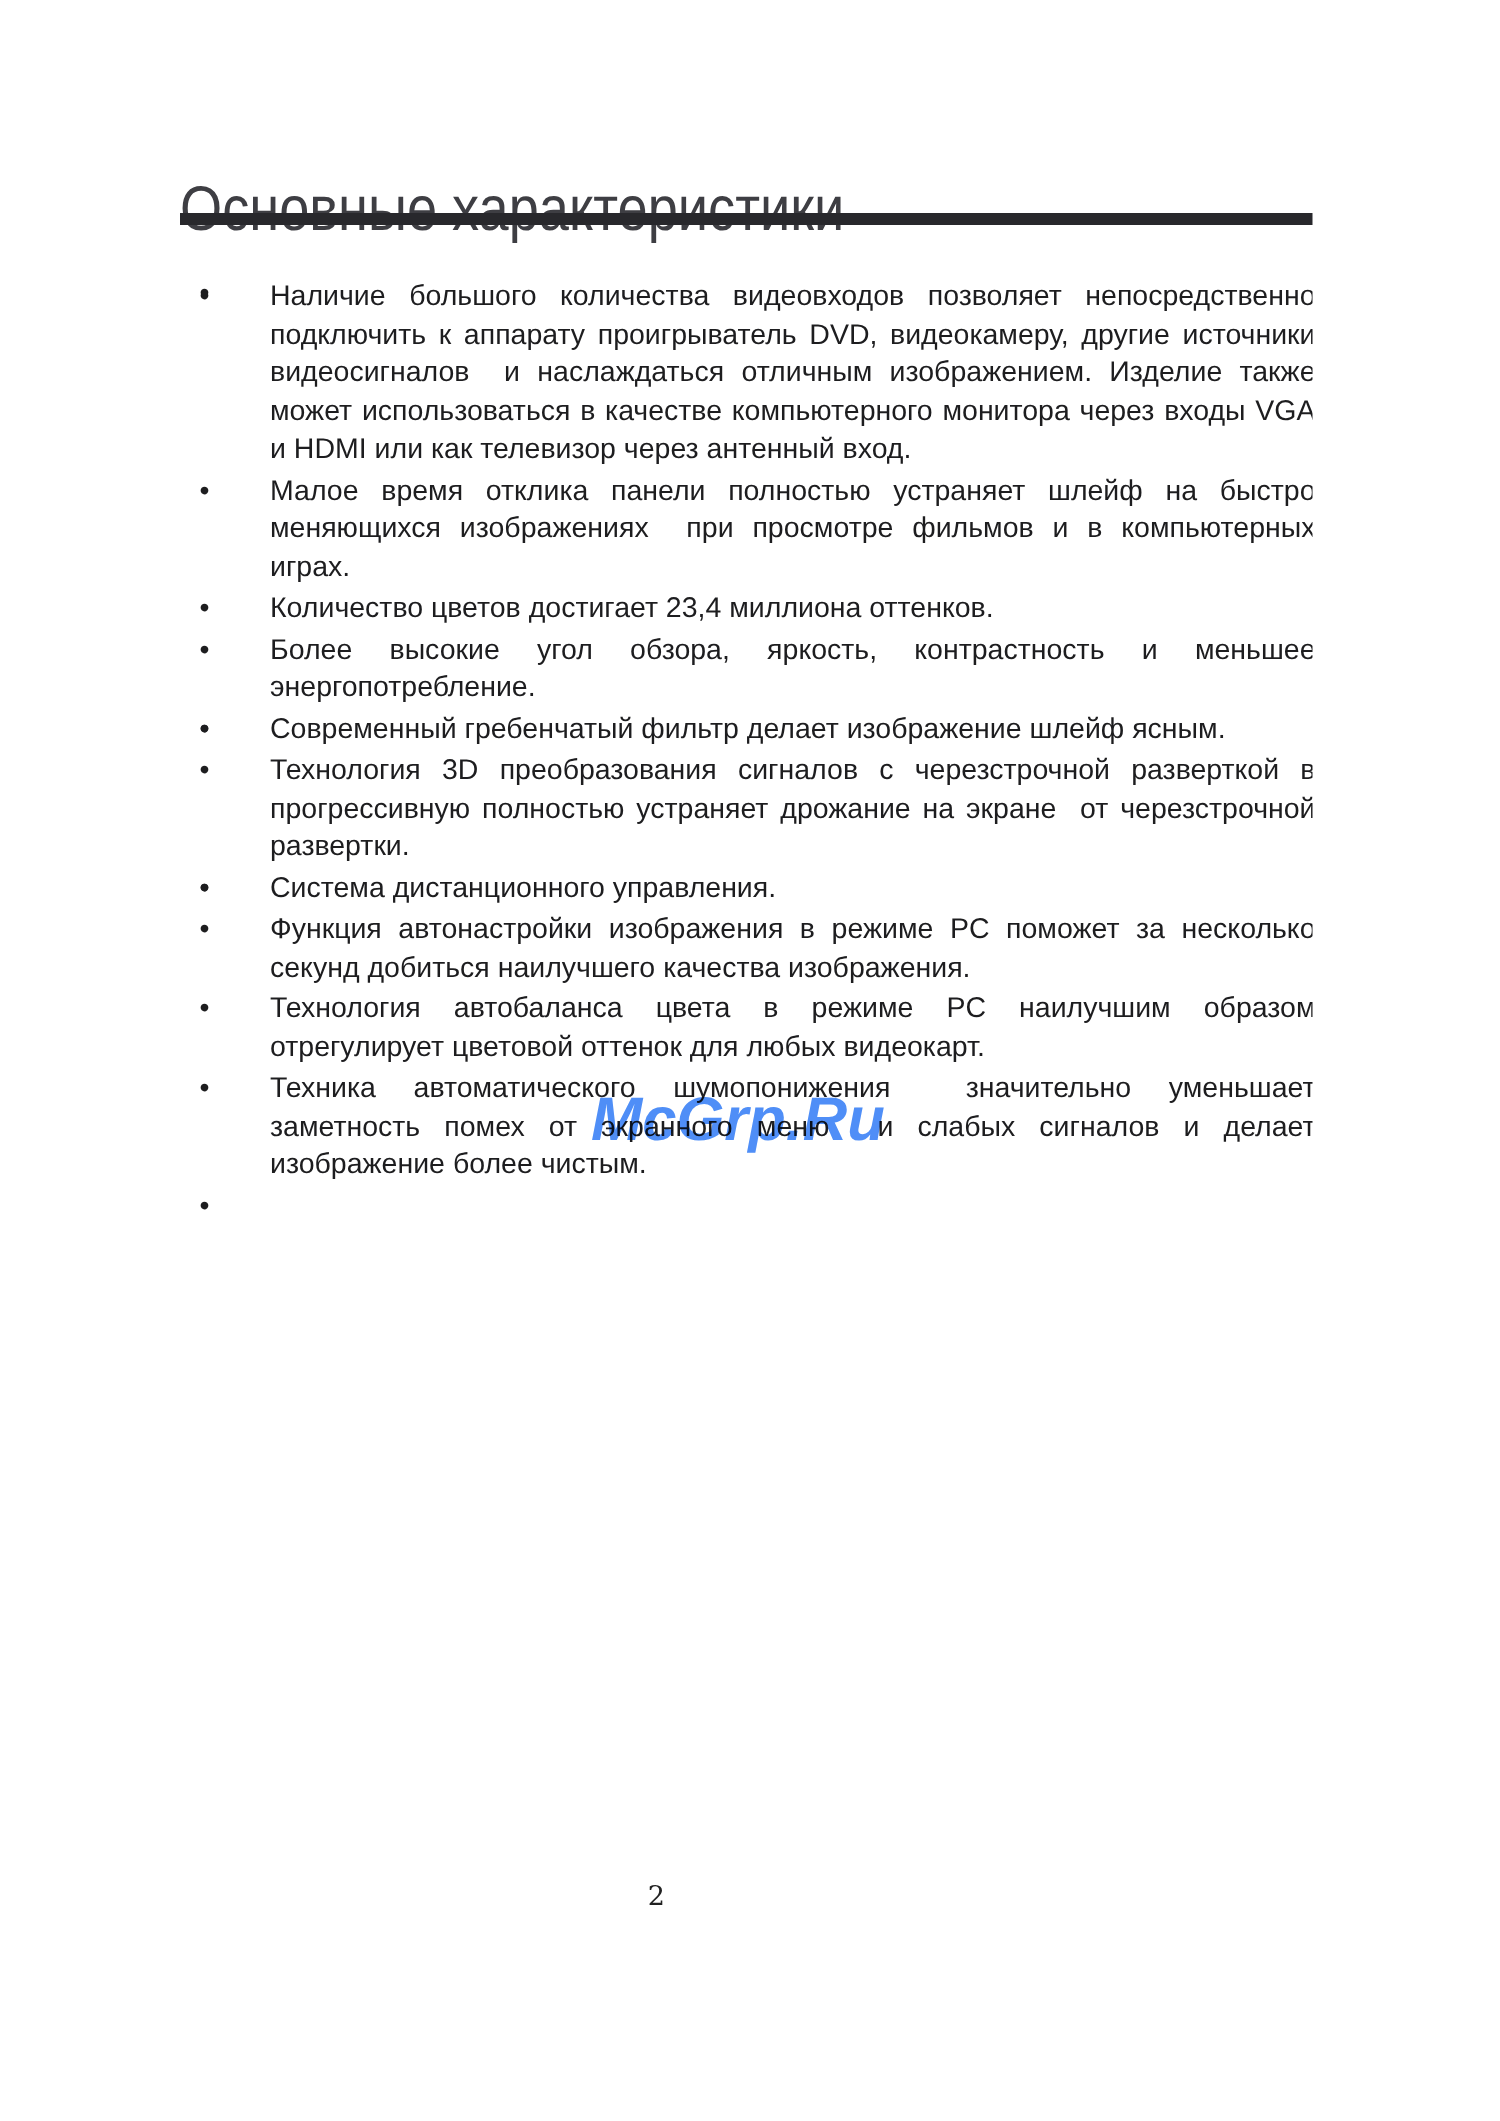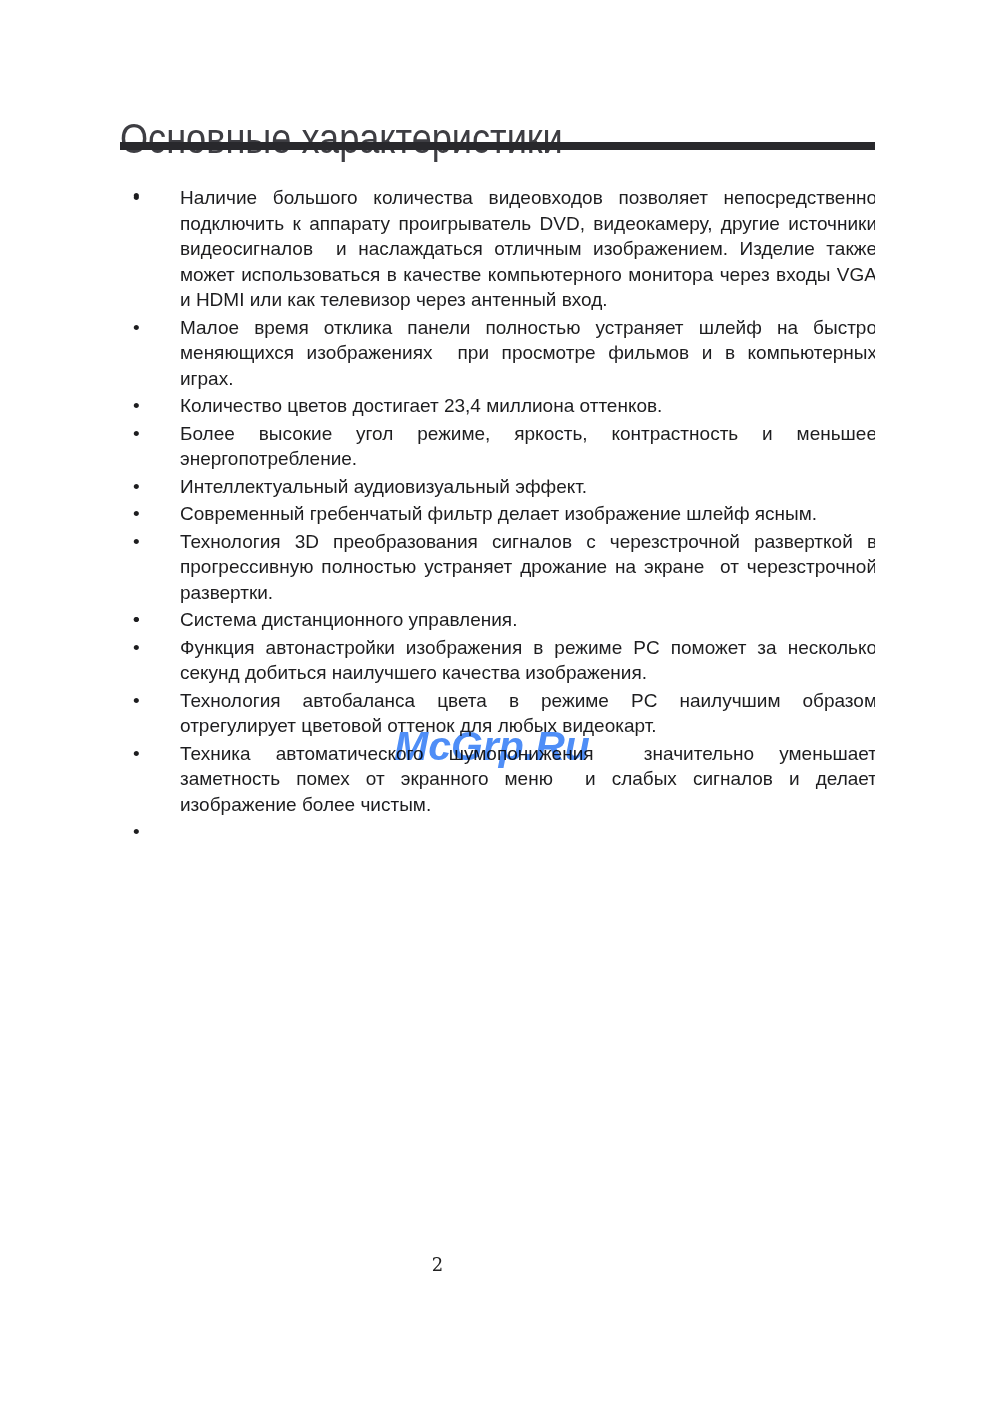--- a/index.html
+++ b/index.html
@@ -108,25 +108,24 @@
       <li class="feature-item">
     <span class="bullet-marker">•</span>
     <span class="feature-text">Малое время отклика панели полностью устраняет шлейф на быстро меняющихся изображениях  при просмотре фильмов и в компьютерных играх.</span>
   </li>
       <li class="feature-item">
     <span class="bullet-marker">•</span>
     <span class="feature-text">Количество цветов достигает 23,4 миллиона оттенков.</span>
   </li>
       <li class="feature-item">
     <span class="bullet-marker">•</span>
-    <span class="feature-text">Более высокие угол режиме, яркость, контрастность и меньшее энергопотребление.</span>
+    <span class="feature-text">Более высокие угол обзора, яркость, контрастность и меньшее энергопотребление.</span>
   </li>
       <li class="feature-item">
     <span class="bullet-marker">•</span>
-    <span class="feature-text">Интеллектуальный аудиовизуальный эффект.</span>
   </li>
       <li class="feature-item">
     <span class="bullet-marker">•</span>
     <span class="feature-text">Современный гребенчатый фильтр делает изображение шлейф ясным.</span>
   </li>
       <li class="feature-item">
     <span class="bullet-marker">•</span>
     <span class="feature-text">Технология 3D преобразования сигналов с черезстрочной разверткой в прогрессивную полностью устраняет дрожание на экране  от черезстрочной развертки.</span>
   </li>
       <li class="feature-item">

